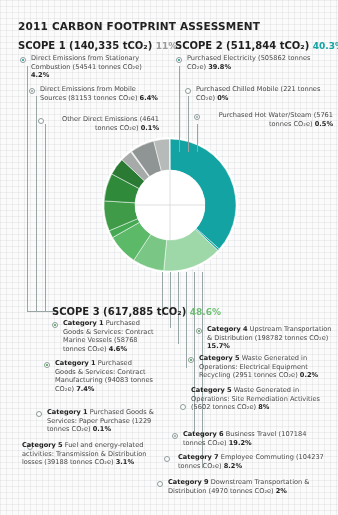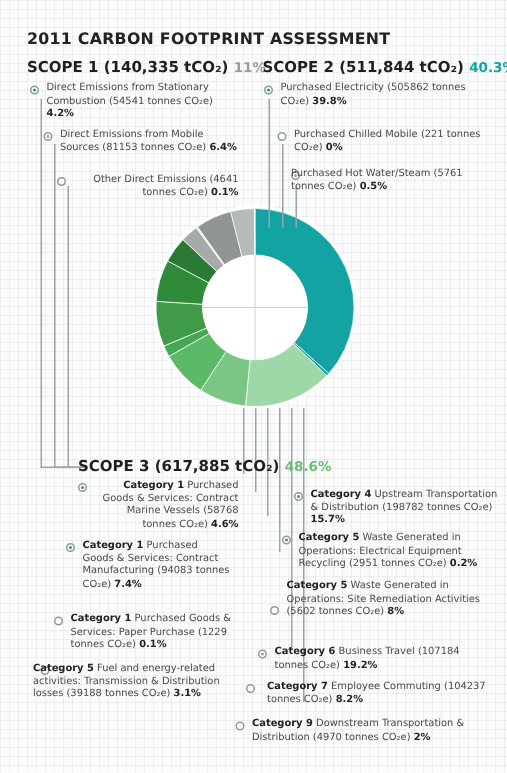--- a/index.html
+++ b/index.html
@@ -162,33 +162,33 @@
 </div>
 
 <div class="bullet" style="left:185px;top:88px;"></div>
 <div class="item" style="left:196px;top:85px;width:134px;">
   <span class="nm">Purchased Chilled Mobile</span>
   <span class="nm">(221 tonnes CO₂e)</span>
   <span class="val">0%</span>
 </div>
 
 <div class="bullet dot" style="left:194px;top:114px;"></div>
-<div class="item" style="left:194px;top:111px;width:128px;">
+<div class="item" style="left:205px;top:111px;width:128px;text-align:right;">
   <span class="nm">Purchased Hot Water/Steam</span>
   <span class="nm">(5761 tonnes CO₂e)</span>
   <span class="val">0.5%</span>
 </div>
 
 <div class="scope-head" id="scope3-head">
   <span>SCOPE 3 (617,885 tCO₂)</span>
   <span class="pct pct-green">48.6%</span>
 </div>
 
 <div class="bullet gdot" style="left:52px;top:322px;"></div>
-<div class="item" style="left:63px;top:319px;width:96px;text-align:right;">
+<div class="item" style="left:63px;top:319px;width:96px;">
   <span class="lbl">Category 1</span>
   <span class="nm">Purchased Goods &amp; Services: Contract Marine Vessels</span>
   <span class="nm">(58768 tonnes CO₂e)</span>
   <span class="val">4.6%</span>
 </div>
 
 <div class="bullet gdot" style="left:44px;top:362px;"></div>
 <div class="item" style="left:55px;top:359px;width:98px;">
   <span class="lbl">Category 1</span>
   <span class="nm">Purchased Goods &amp; Services: Contract Manufacturing</span>

